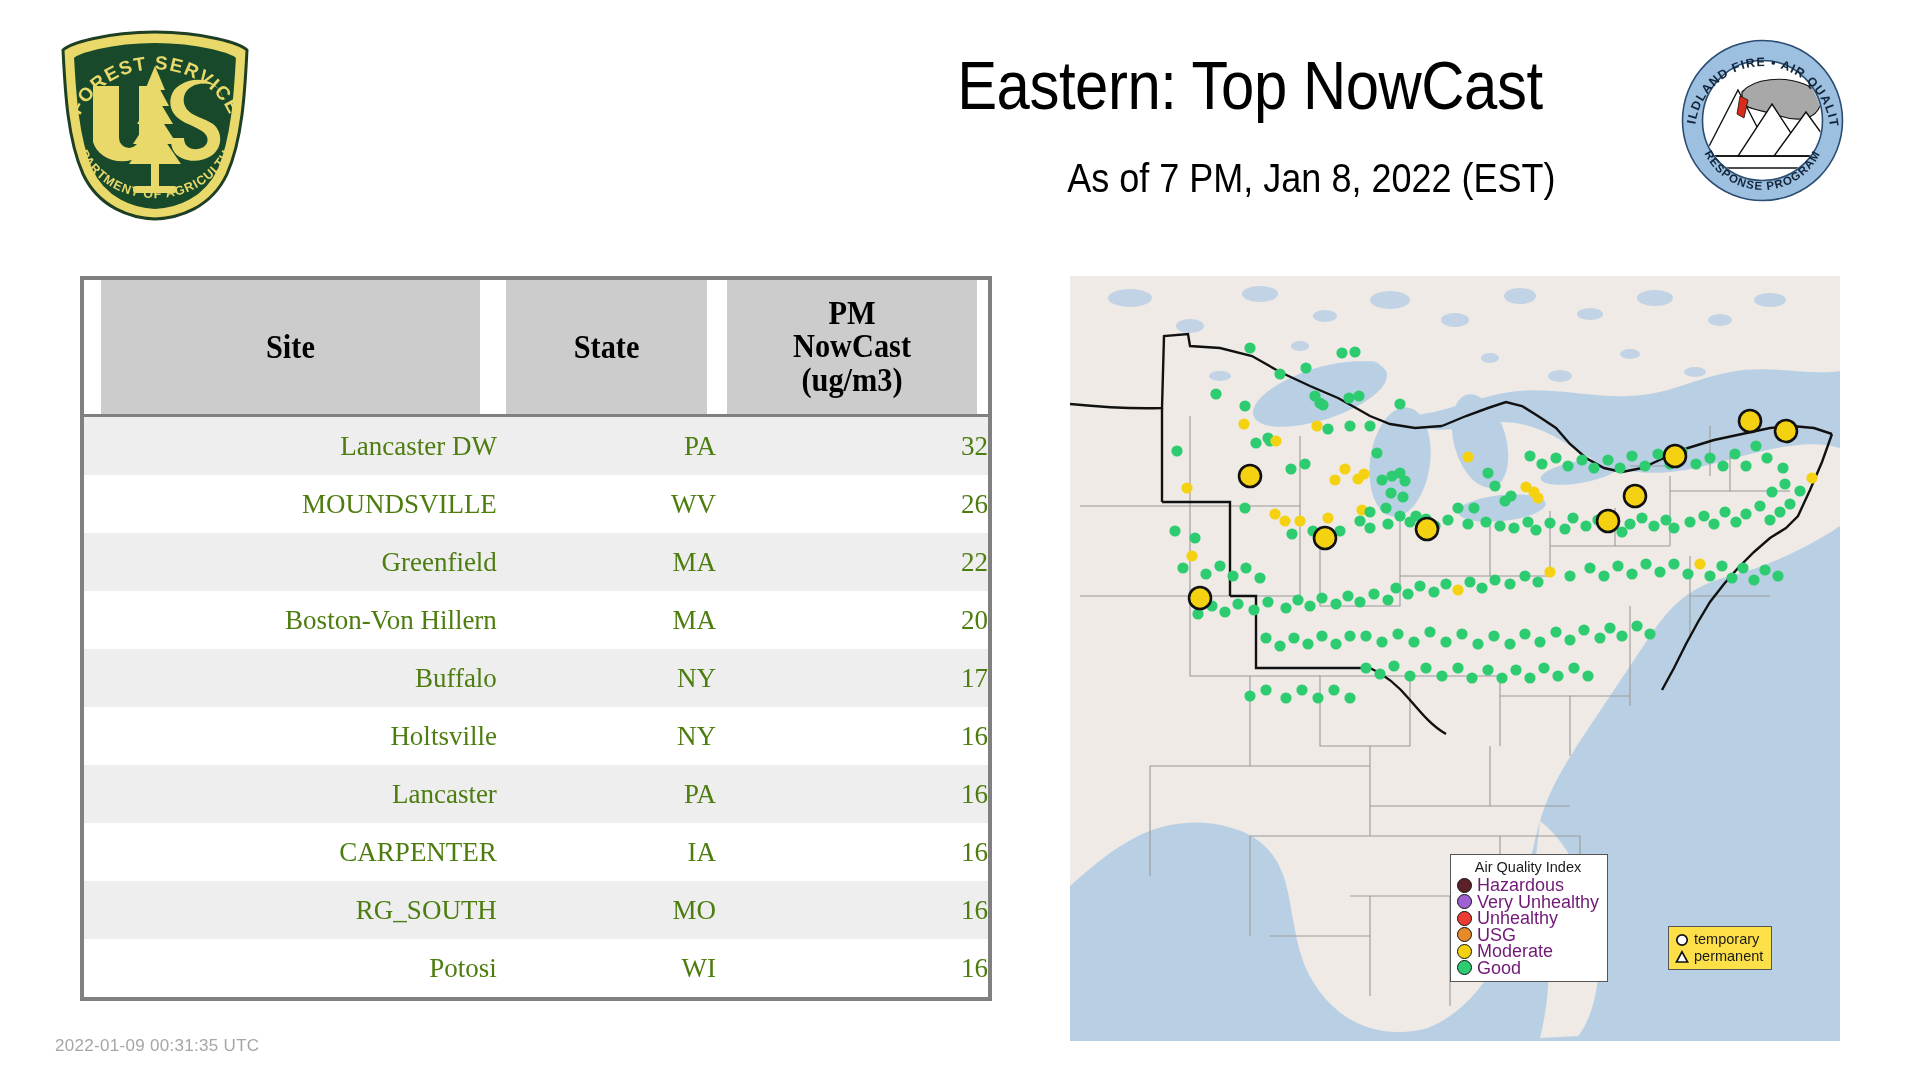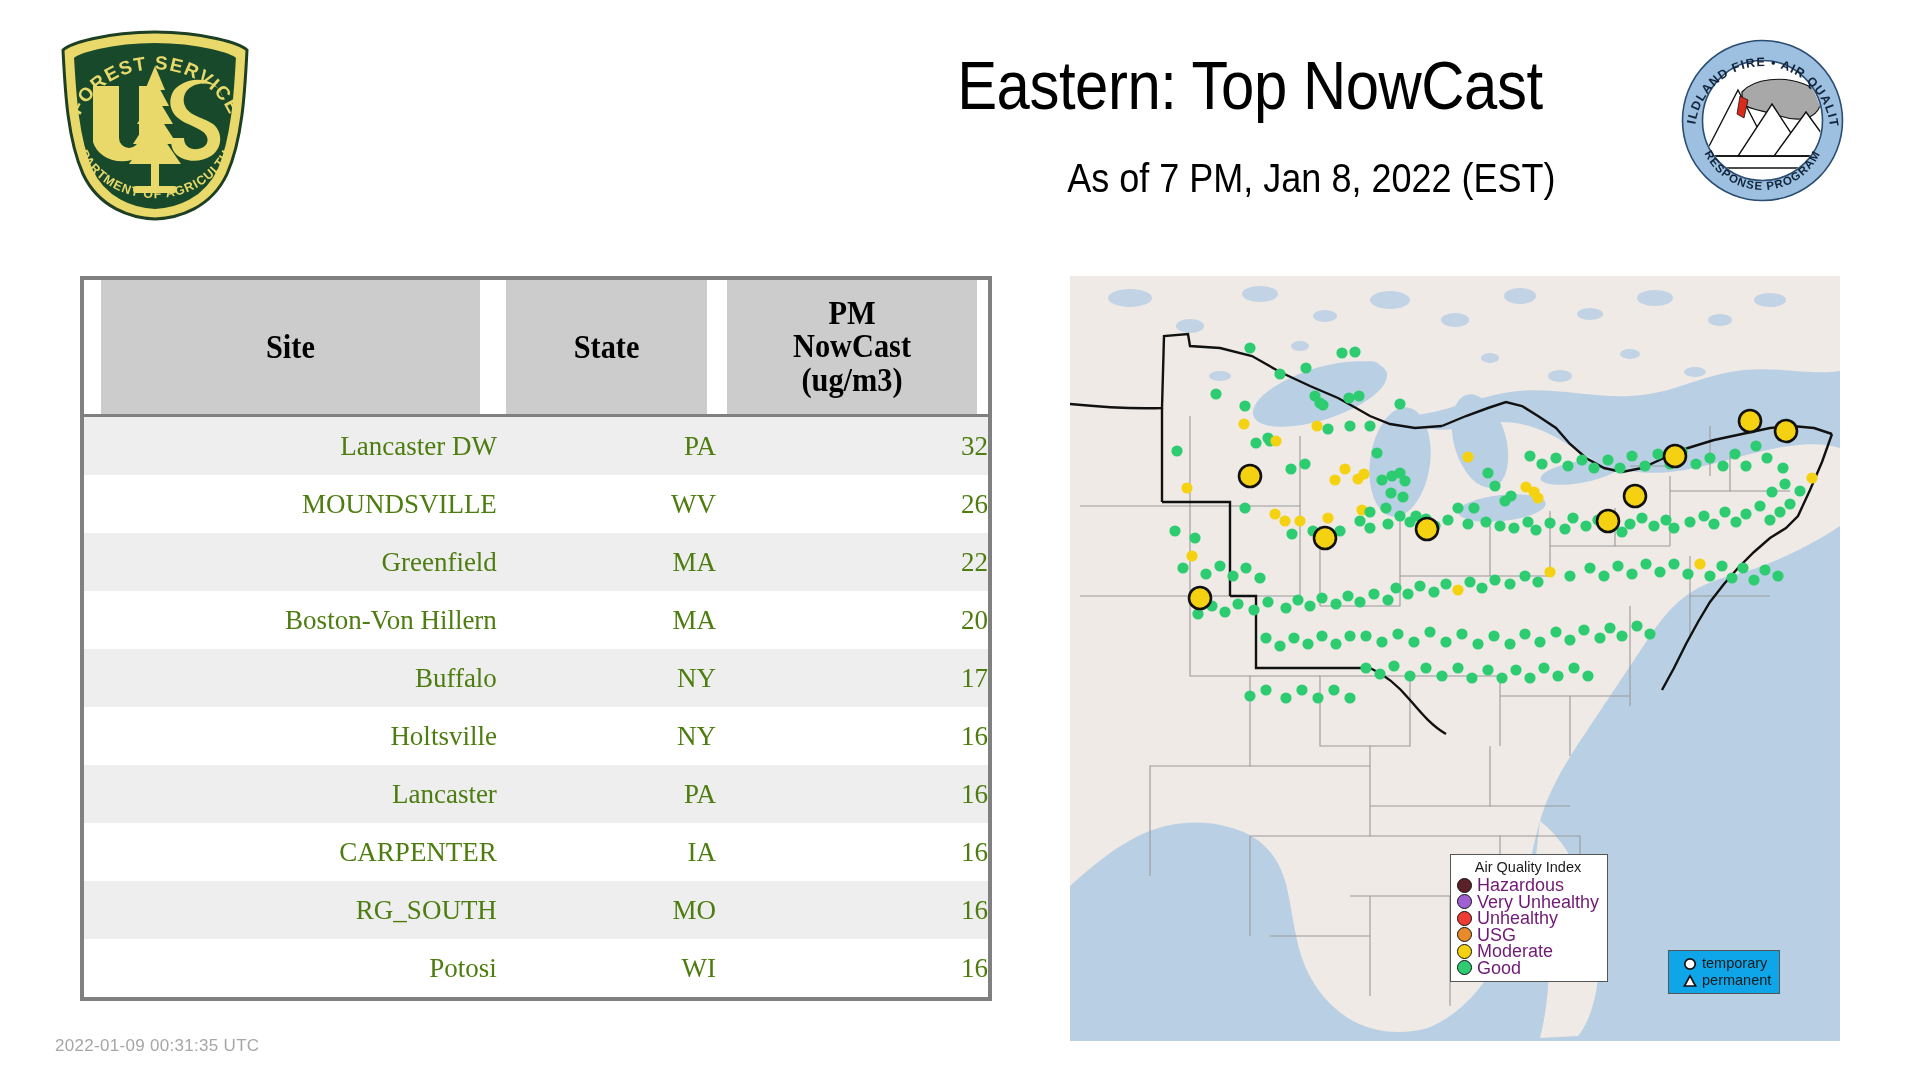--- a/index.html
+++ b/index.html
@@ -99,24 +99,23 @@
     display:flex;align-items:center;gap:5px;
     font-size:18px;color:#701a75;line-height:16.5px;
   }
   .swatch{
     width:13px;height:13px;border-radius:50%;
     border:1.6px solid #111;display:inline-block;flex:0 0 auto;
   }
 
   #site-type-legend{
     position:absolute;left:598px;top:650px;
-    background:#0ea5e9;border:1.5px solid #555;
-    padding:4px 8px 4px 14px;
+    background:#fde047;border:1.5px solid #555;
+    padding:4px 8px 4px 6px;
     font-family:"Liberation Sans", sans-serif;
-    margin-top:24px;
   }
   #site-type-legend .st-row{
     display:flex;align-items:center;gap:5px;
     font-size:14.5px;color:#1a1a1a;line-height:17px;
   }
   .st-glyph{width:14px;height:14px;flex:0 0 auto;}
 </style>
 </head>
 <body>
 

